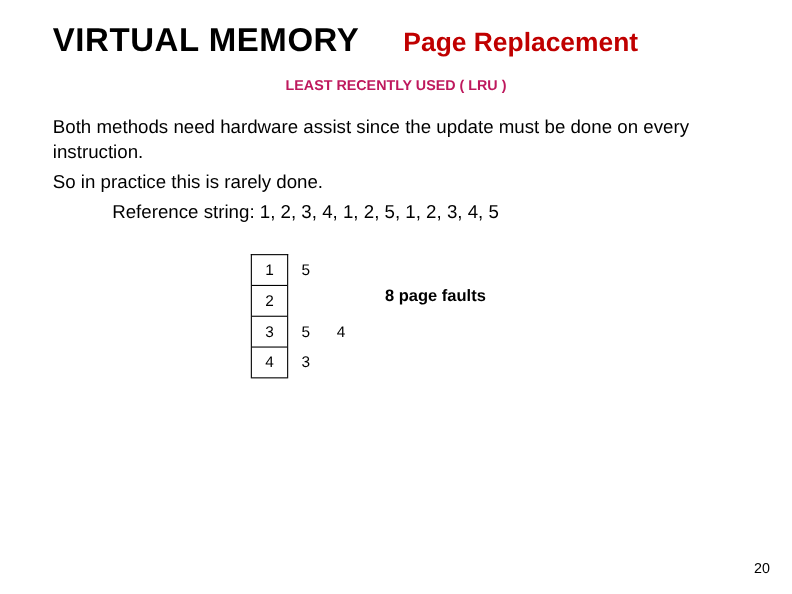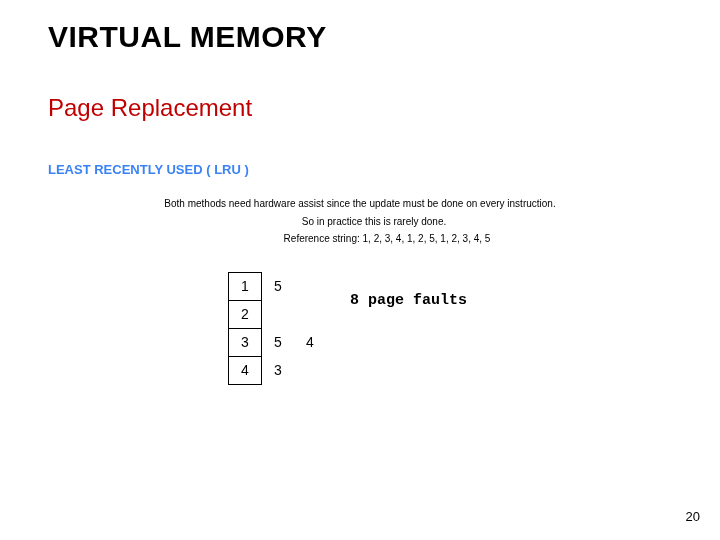--- a/index.html
+++ b/index.html
@@ -8,39 +8,39 @@
     font-family: Arial, Helvetica, sans-serif;
     background: #fff;
     color: #000;
     position: relative;
     padding: 20px 48px 20px 48px;
   }
   .header {
     display: flex;
     align-items: baseline;
     gap: 40px;
-    margin-bottom: 40px;
-    flex-direction: column;
+    margin-bottom: 16px;
   }
   .title-main {
     font-size: 30px;
     font-weight: bold;
     color: #000;
     letter-spacing: 0.5px;
   }
   .title-sub {
     font-size: 24px;
-    font-weight: normal;
+    font-weight: bold;
     color: #c00000;
   }
   .section-heading {
     font-size: 13px;
     font-weight: bold;
-    color: #3b82f6;
+    color: #be185d;
     margin-bottom: 14px;
+    text-align: center;
   }
   ul.bullets {
     list-style: none;
     margin-left: 34px;
     margin-right: 10px;
     margin-bottom: 18px;
   }
   ul.bullets li {
     font-size: 13px;
     line-height: 1.35;
@@ -54,26 +54,25 @@
     left: 0;
     top: 0;
   }
   .subblock {
     margin-left: 150px;
     margin-bottom: 20px;
     font-size: 13px;
     line-height: 1.35;
   }
   .para {
-    font-size: 10px;
+    font-size: 17px;
     line-height: 1.35;
     margin-bottom: 4px;
-    text-align: center;
   }
-  .indent1 { margin-left: 28px; }
+  .indent1 { }
   .indent2 { margin-left: 54px; }
   .table-area {
     margin-top: 26px;
     margin-left: 180px;
     display: flex;
     align-items: flex-start;
     gap: 0;
   }
   .col {
     display: flex;
@@ -93,22 +92,21 @@
     border-right: 1px solid #000;
     border-top: 1px solid #000;
   }
   .boxed .cell {
     border-bottom: 1px solid #000;
   }
   .faults-label {
     font-size: 15px;
     font-weight: bold;
     margin-left: 24px;
-    margin-top: 20px;
-    font-family: Liberation Mono, monospace;
+    margin-top: 30px;
   }
   .page-num {
     position: absolute;
     right: 20px;
     bottom: 16px;
     font-size: 13px;
   }
 </style>
 </head>
 <body>

